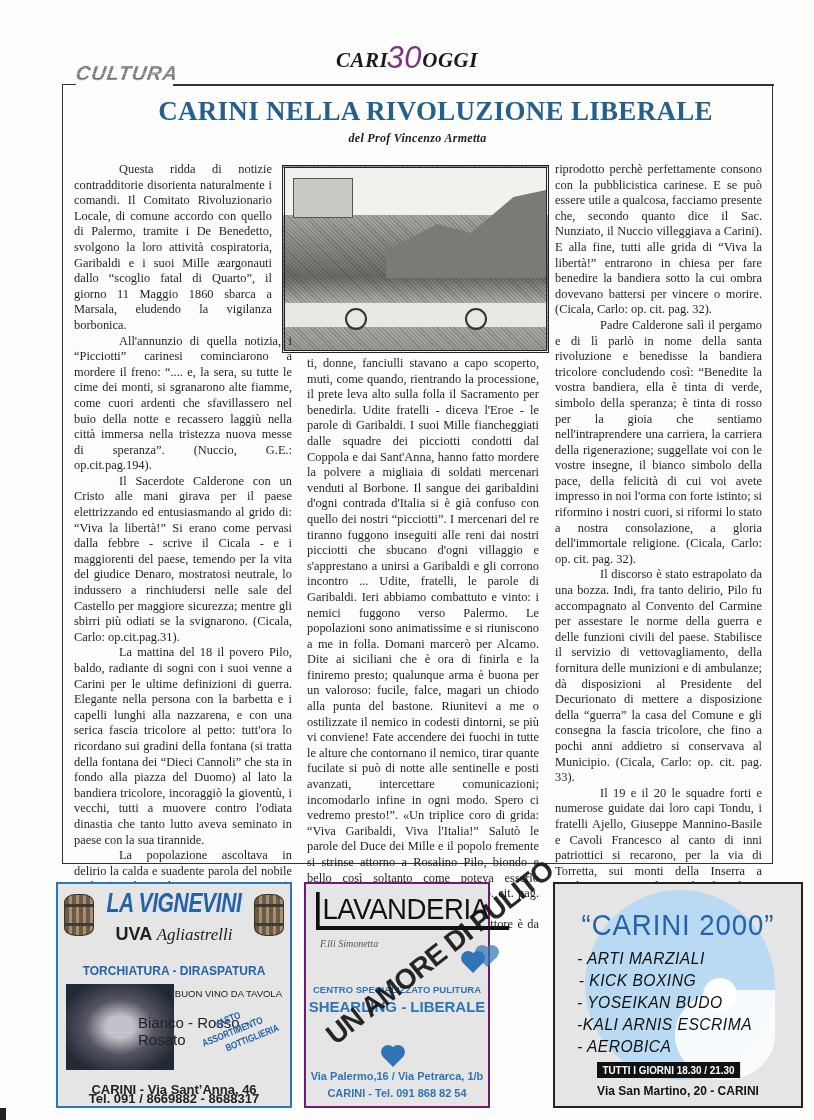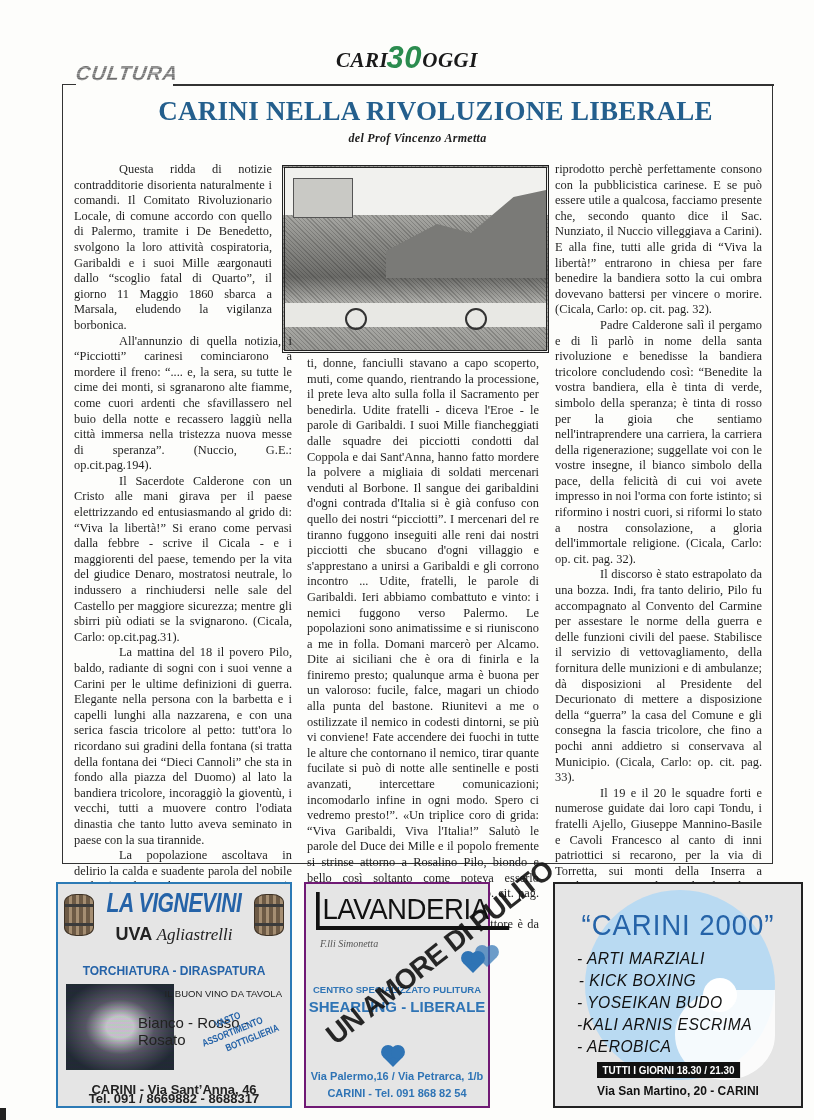--- a/index.html
+++ b/index.html
@@ -1,21 +1,21 @@
 <!DOCTYPE html>
 <html><head>
 <meta charset="utf-8">
 <style>
   * { box-sizing: border-box; margin: 0; padding: 0; }
   html, body { width: 814px; height: 1120px; background: #fdfdfb; overflow: hidden; }
   body { position: relative; font-family: "Liberation Serif", serif; color: #1a1a1a; }
 
   .masthead { position: absolute; left: 0; top: 48px; width: 814px; text-align: center; }
   .logo { display: inline-block; position: relative; font-family: "Liberation Serif", serif; font-style: italic; font-weight: bold; font-size: 21px; letter-spacing: 0.5px; color: #1a1a1a; }
-  .logo .num { position: absolute; left: 50%; top: -8px; transform: translateX(-58%); font-size: 31px; color: #15803d; font-family: "Liberation Sans", sans-serif; font-weight: bold; font-style: italic; opacity: 0.9; text-align: right; }
+  .logo .num { position: absolute; left: 50%; top: -8px; transform: translateX(-58%); font-size: 31px; color: #701a75; font-family: "Liberation Sans", sans-serif; font-weight: normal; font-style: italic; opacity: 0.9; text-align: right; }
 
   .section-tag { position: absolute; left: 76px; top: 62px; font-family: "Liberation Sans", sans-serif; font-weight: 900; font-style: italic; font-size: 20px; letter-spacing: 1px; color: #777; transform: skewX(-8deg);
     background: repeating-linear-gradient(0deg,#555 0 1px,#aaa 1px 2px); -webkit-background-clip: text; background-clip: text; -webkit-text-fill-color: transparent; text-shadow: none; }
 
   .article-frame { position: absolute; left: 62px; top: 84px; width: 711px; height: 780px; border: 1.5px solid #333; border-top: none; }
   .article-frame .top-left { position: absolute; left: -1.5px; top: 0; width: 14px; border-top: 1.5px solid #333; }
   .article-frame .top-right { position: absolute; left: 110px; right: -1.5px; top: 0; border-top: 2px solid #333; }
 
   .title { position: absolute; left: 62px; top: 96px; width: 711px; text-align: center; font-family: "Liberation Serif", serif; font-weight: bold; font-size: 27px; color: #245f8d; letter-spacing: 0.3px; padding-left: 36px; }
   .byline { position: absolute; left: 62px; top: 131px; width: 711px; text-align: center; font-family: "Liberation Serif", serif; font-style: italic; font-weight: bold; font-size: 12px; color: #222; letter-spacing: 0.3px; }

